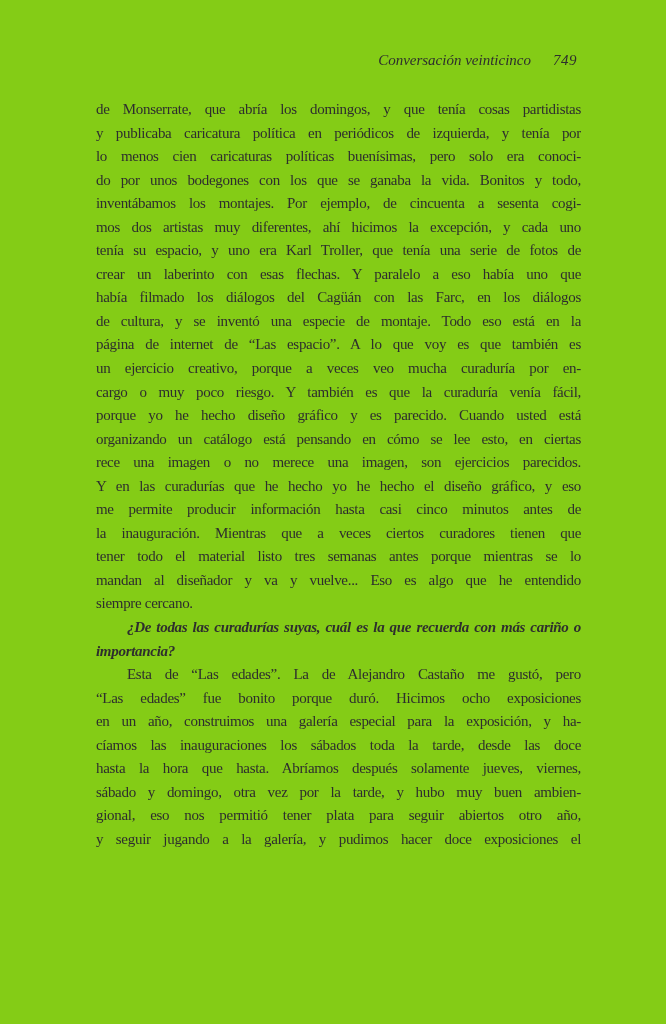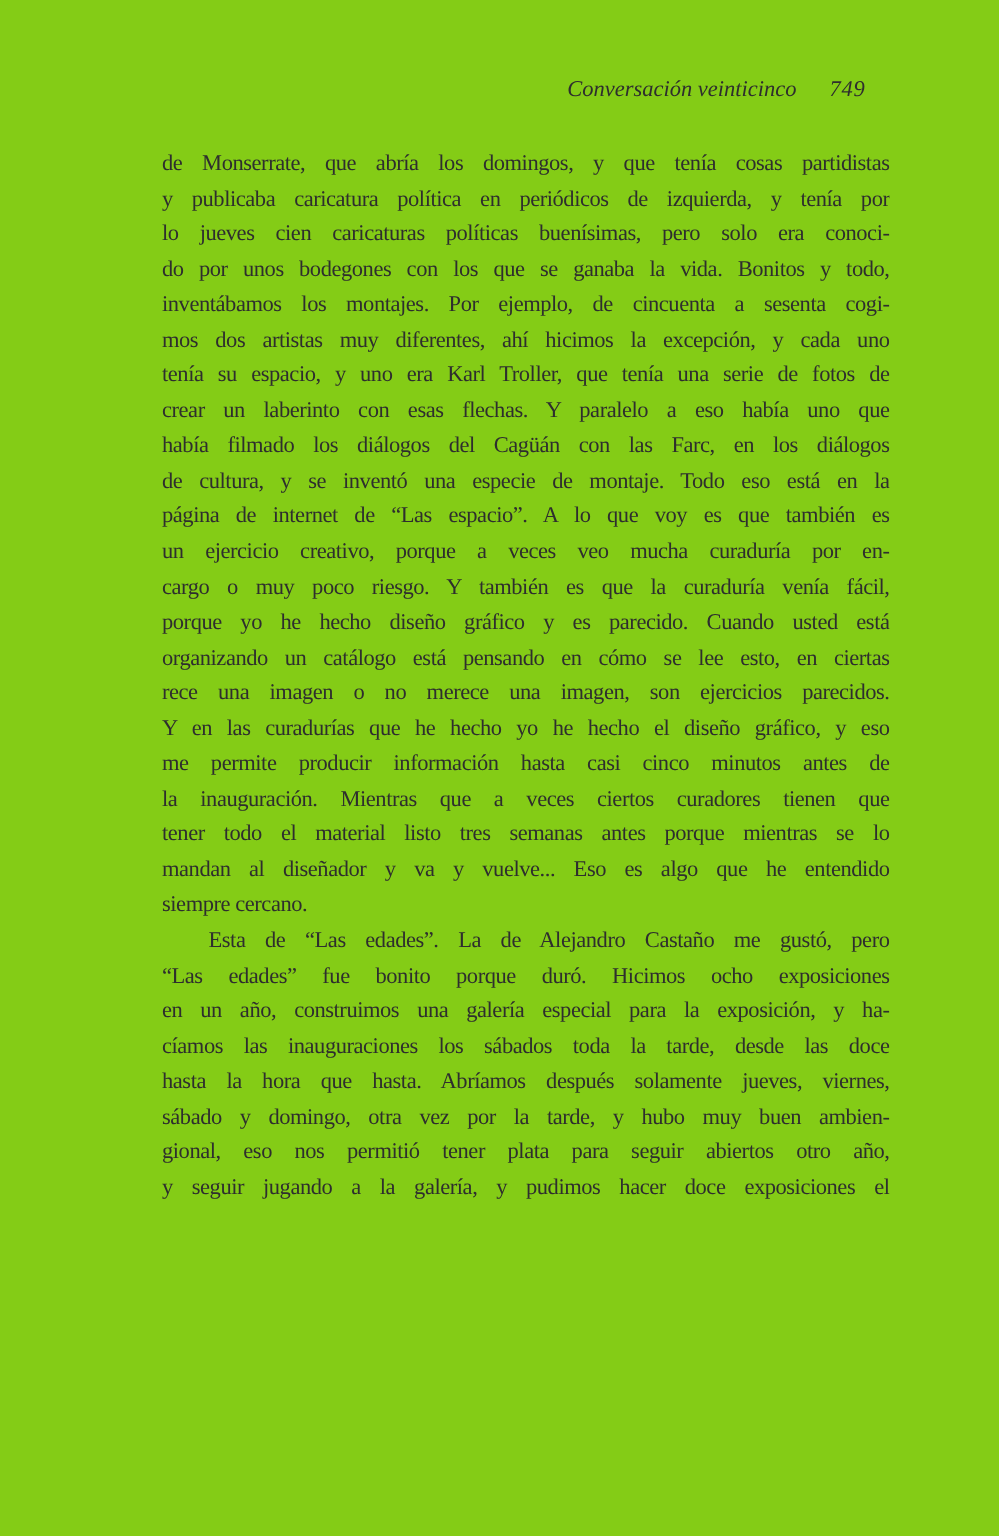--- a/index.html
+++ b/index.html
@@ -27,21 +27,21 @@
     font-size: 15px;
     line-height: 19px;
     white-space: nowrap;
   }
   .head-number {
     margin-left: 22px;
     letter-spacing: 0.5px;
   }
   .text-block {
     position: absolute;
-    left: 108px;
+    left: 96px;
     top: 98px;
     width: 485px;
   }
   .para { margin: 0; padding: 0; }
   .line {
     font-size: 15px;
     line-height: 23.55px;
     height: 23.55px;
     letter-spacing: -0.3px;
     text-align: justify;
@@ -64,41 +64,45 @@
 
 <div class="page" style="background: #84cc16; color: rgb(46, 46, 46);">
   <header class="running-head">
     <span class="head-title">Conversación veinticinco</span><span class="head-number">749</span>
   </header>
 
   <main class="text-block" id="text-block">
       <div class="para">
         <div class="line">de Monserrate, que abría los domingos, y que tenía cosas partidistas</div>
         <div class="line">y publicaba caricatura política en periódicos de izquierda, y tenía por</div>
-        <div class="line">lo jueves cien caricaturas políticas buenísimas, pero solo era conoci-</div>
+        <div class="line">lo menos cien caricaturas políticas buenísimas, pero solo era conoci-</div>
         <div class="line">do por unos bodegones con los que se ganaba la vida. Bonitos y todo,</div>
         <div class="line">inventábamos los montajes. Por ejemplo, de cincuenta a sesenta cogi-</div>
         <div class="line">mos dos artistas muy diferentes, ahí hicimos la excepción, y cada uno</div>
         <div class="line">tenía su espacio, y uno era Karl Troller, que tenía una serie de fotos de</div>
         <div class="line">crear un laberinto con esas flechas. Y paralelo a eso había uno que</div>
         <div class="line">había filmado los diálogos del Cagüán con las Farc, en los diálogos</div>
         <div class="line">de cultura, y se inventó una especie de montaje. Todo eso está en la</div>
         <div class="line">página de internet de “Las espacio”. A lo que voy es que también es</div>
         <div class="line">un ejercicio creativo, porque a veces veo mucha curaduría por en-</div>
         <div class="line">cargo o muy poco riesgo. Y también es que la curaduría venía fácil,</div>
         <div class="line">porque yo he hecho diseño gráfico y es parecido. Cuando usted está</div>
         <div class="line">organizando un catálogo está pensando en cómo se lee esto, en ciertas</div>
         <div class="line">rece una imagen o no merece una imagen, son ejercicios parecidos.</div>
         <div class="line">Y en las curadurías que he hecho yo he hecho el diseño gráfico, y eso</div>
         <div class="line">me permite producir información hasta casi cinco minutos antes de</div>
         <div class="line">la inauguración. Mientras que a veces ciertos curadores tienen que</div>
         <div class="line">tener todo el material listo tres semanas antes porque mientras se lo</div>
         <div class="line">mandan al diseñador y va y vuelve... Eso es algo que he entendido</div>
         <div class="line para-end">siempre cercano.</div>
       </div>
+      <div class="para question">
+        <div class="line first-indent">¿De todas las curadurías suyas, cuál es la que recuerda con más cariño o</div>
+        <div class="line para-end">importancia?</div>
+      </div>
       <div class="para">
         <div class="line first-indent">Esta de “Las edades”. La de Alejandro Castaño me gustó, pero</div>
         <div class="line">“Las edades” fue bonito porque duró. Hicimos ocho exposiciones</div>
         <div class="line">en un año, construimos una galería especial para la exposición, y ha-</div>
         <div class="line">cíamos las inauguraciones los sábados toda la tarde, desde las doce</div>
         <div class="line">hasta la hora que hasta. Abríamos después solamente jueves, viernes,</div>
         <div class="line">sábado y domingo, otra vez por la tarde, y hubo muy buen ambien-</div>
         <div class="line">gional, eso nos permitió tener plata para seguir abiertos otro año,</div>
         <div class="line">y seguir jugando a la galería, y pudimos hacer doce exposiciones el</div>
       </div>

